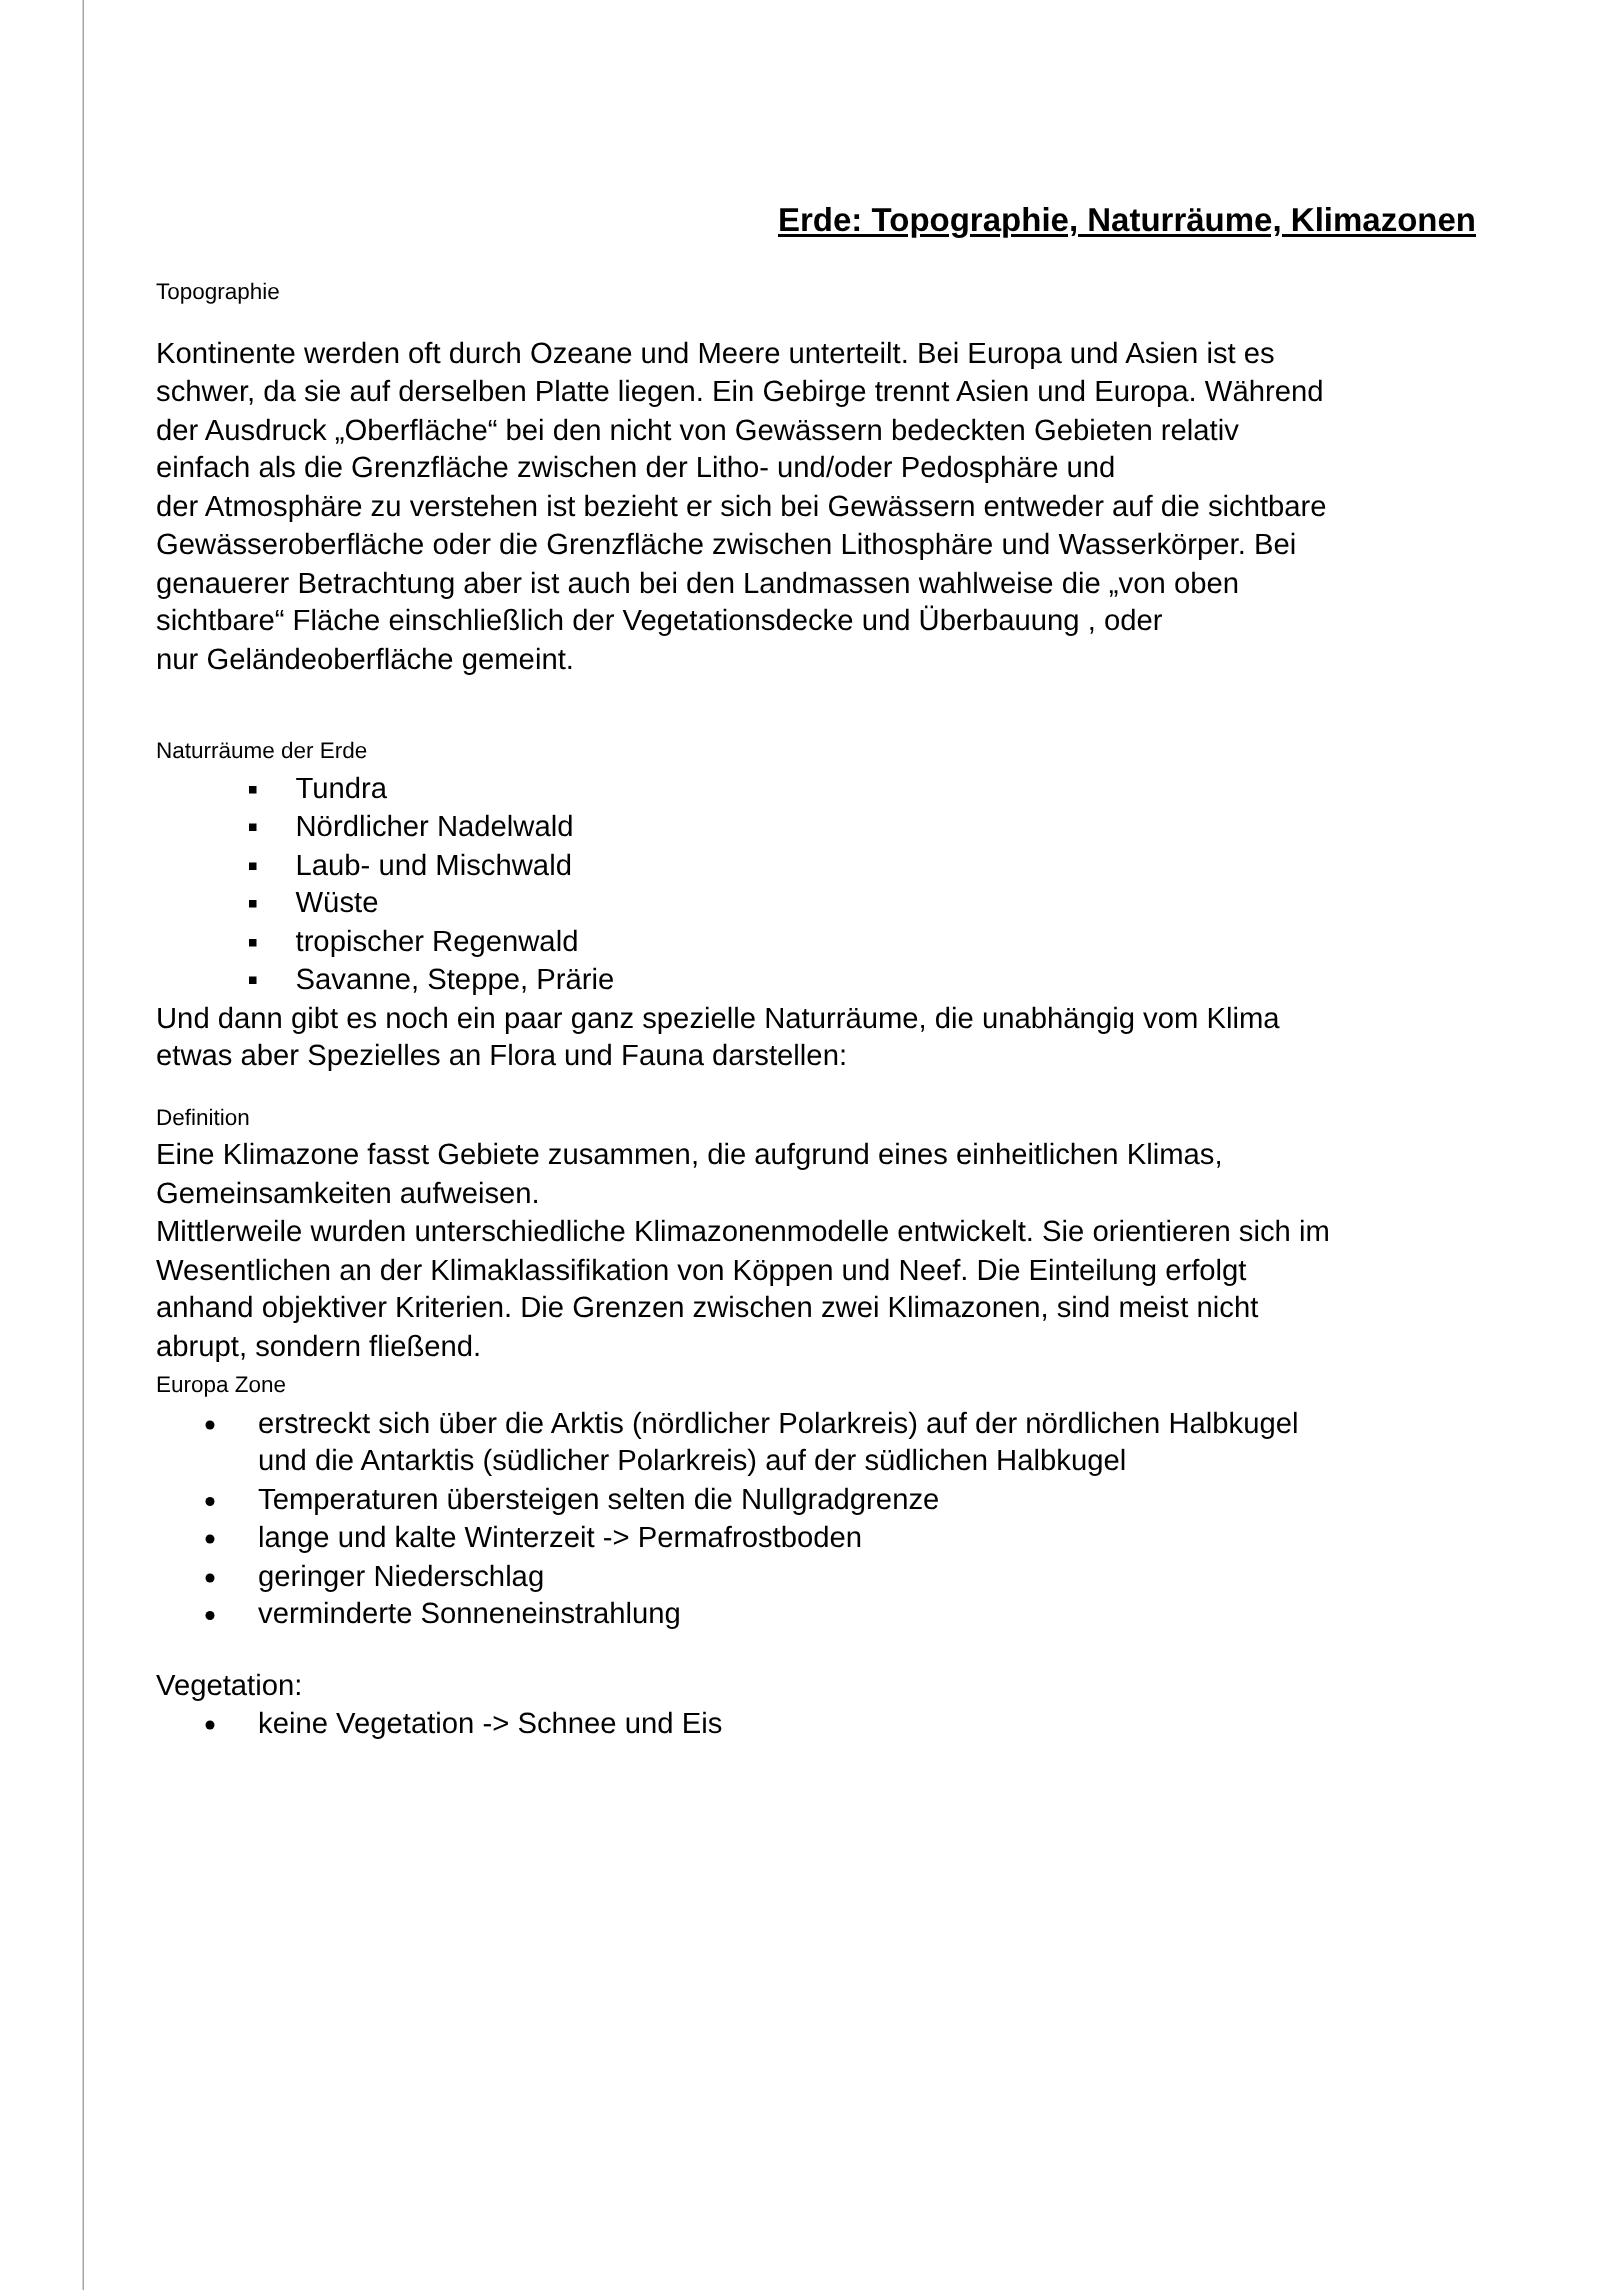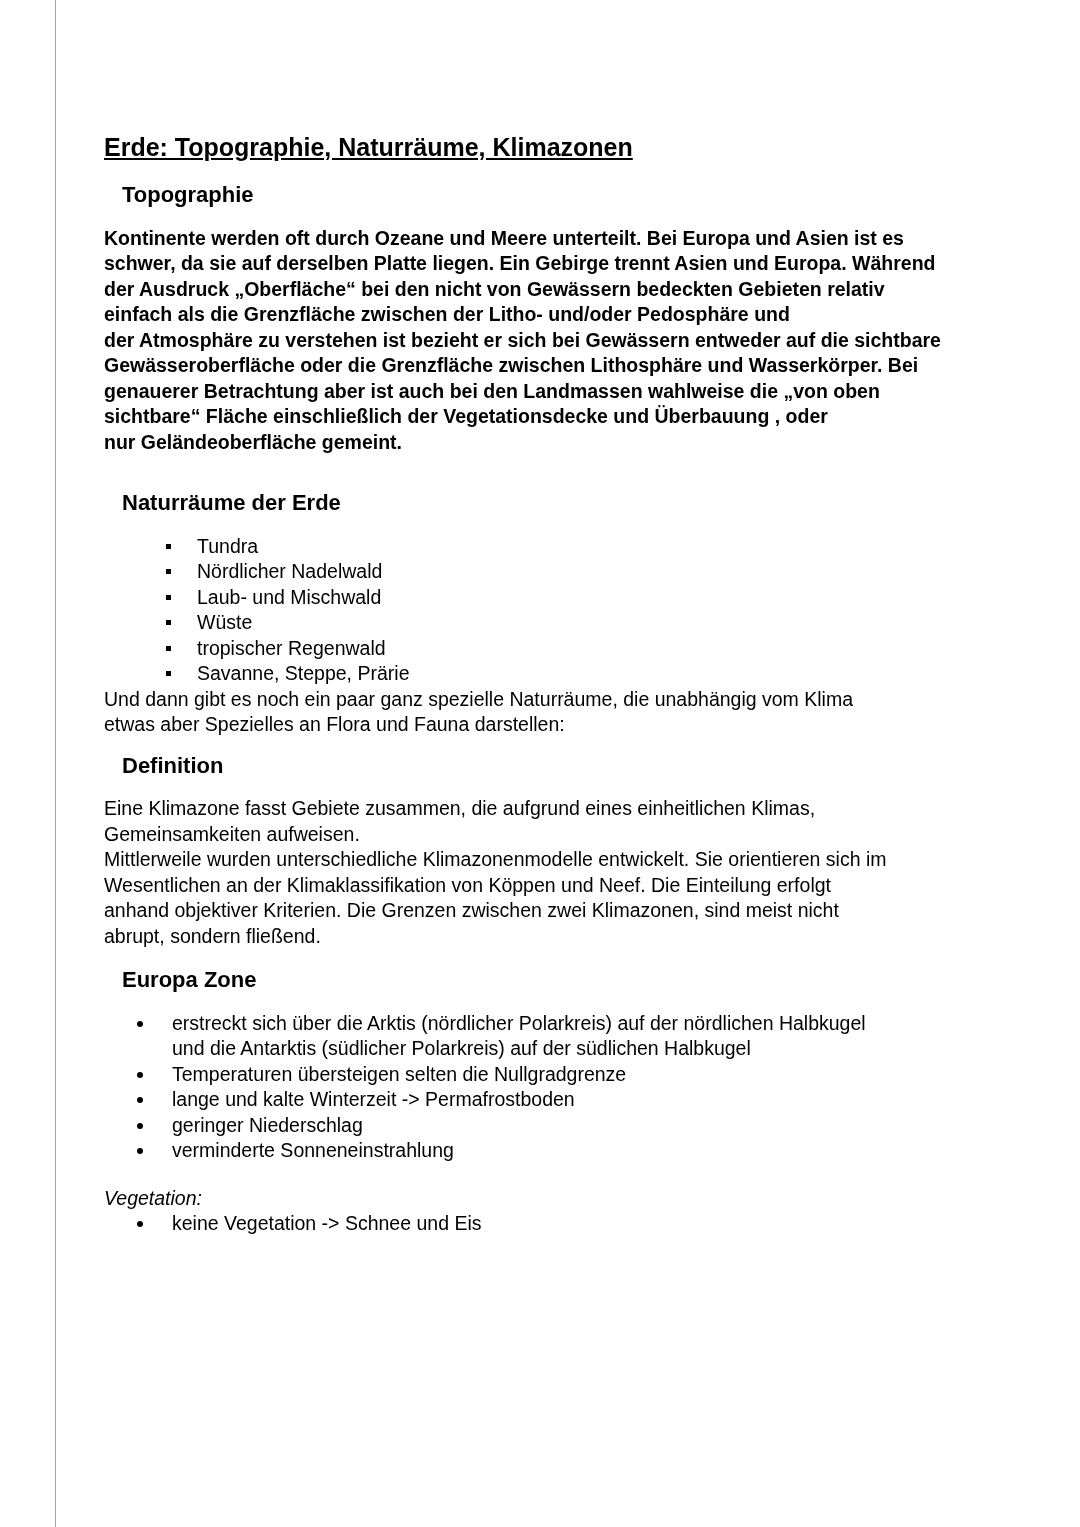--- a/index.html
+++ b/index.html
@@ -23,46 +23,46 @@
     width: 1px;
     height: 100%;
     background: #a6a6a6;
   }
   .content {
     padding: 132px 96px 60px 104px;
     font-size: 19.5px;
     line-height: 25.5px;
   }
   .doc-title {
-    font-size: 25px;
+    font-size: 22px;
     line-height: 30px;
     font-weight: bold;
     text-decoration: underline;
-    text-align: left;
+    text-align: right;
     margin: 0 0 20px 0;
   }
   .heading {
-    font-size: 22px;
+    font-size: 15px;
     line-height: 25.5px;
-    font-weight: bold;
-    margin: 18px;
+    font-weight: normal;
+    margin: 0;
   }
   .preline {
     white-space: pre-line;
     margin: 0;
   }
   .mt-topo-heading { margin-top: 16px; }
-  .mt-topo-body { margin-top: 16px; font-weight: bold; }
+  .mt-topo-body { margin-top: 16px; }
   .mt-natur-heading { margin-top: 35px; }
   .mt-natur-list { margin-top: 14px; }
   .mt-special-list { margin-top: 28px; }
   .mt-klima-heading { margin-top: 47px; }
   .mt-def-heading { margin-top: 15px; }
   .mt-polare-list { margin-top: 24px; }
-  .mt-vegetation { margin-top: 22px; font-style: italic; }
+  .mt-vegetation { margin-top: 22px; }
   .mt-veg-list { margin-top: 26px; }
 
   ul.doc-list {
     list-style: none;
     margin: 0;
     padding: 0;
   }
   ul.doc-list li {
     display: flex;
     align-items: flex-start;

